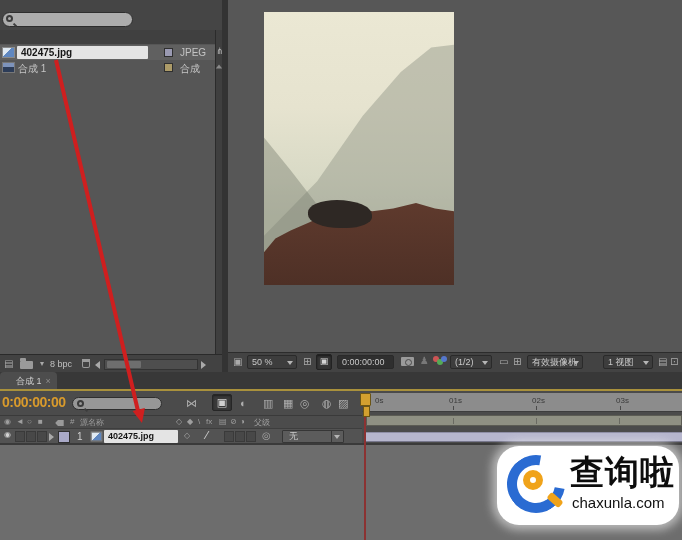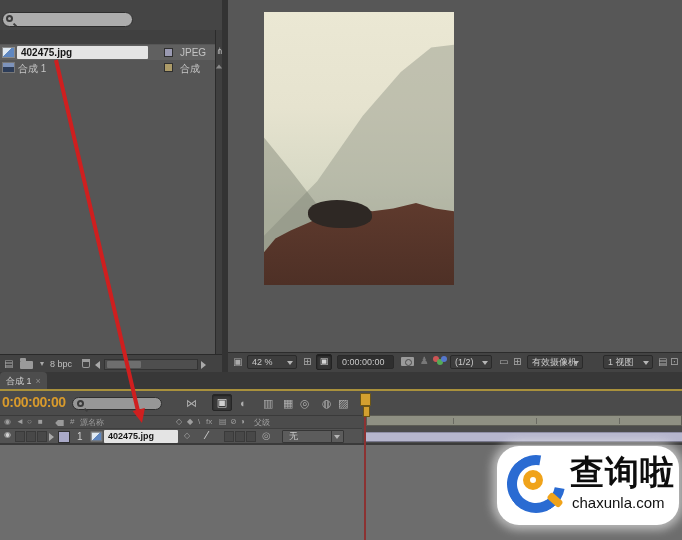--- a/index.html
+++ b/index.html
@@ -62,21 +62,21 @@
   .chip .tri-down { position:absolute; right:3px; top:5px; }
   .chip-dark { background:#2f2f2f; }
   .pressed { background:#353535; border:1px solid #222; box-shadow:inset 0 1px 2px #1a1a1a; }
   .cam { position:absolute; width:13px; height:9px; background:#9a9a9a; border-radius:1px; }
   .cam::after { content:""; position:absolute; left:4px; top:2px; width:5px; height:5px; border:1px solid #4a4a4a; border-radius:50%; }
   .rgba-dots { position:absolute; width:14px; height:12px; }
   .rgba-dots i { position:absolute; width:6px; height:6px; border-radius:50%; }
 
   
   .tabrow { left:0; top:372px; width:682px; height:17px; background:#383838; }
-  .tab { position:absolute; left:0; top:0; height:17px; background:#4d4d4d; border-radius:4px 4px 0 0; padding:3px 6px 0 6px; color:#cfcfcf; font-size:9px; }
+  .tab { position:absolute; left:0; top:0; height:17px; background:#4d4d4d; border-radius:4px 4px 0 0; padding:3px 6px 0 16px; color:#cfcfcf; font-size:9px; }
   .tab .x { color:#8d8d8d; margin-left:4px; font-size:9px; }
   .goldline { left:0; top:389px; width:682px; height:2px; background:#a9913c; }
 
   
   .tl { left:0; top:391px; width:682px; height:52px; background:#4b4b4b; }
   .tl-timecode { position:absolute; left:2px; top:3px; font-size:14px; font-weight:bold; color:#d89a2c; letter-spacing:-.5px; }
   .tl-search { position:absolute; left:72px; top:6px; width:90px; height:13px; background:#979797; border-radius:7px; border:1px solid #2e2e2e; }
   .tl-search .mag { left:4px; top:2px; }
   .tlicon { position:absolute; top:6px; color:#adadad; font-size:11px; line-height:12px; }
   .tl-pressed { position:absolute; left:212px; top:3px; width:20px; height:17px; background:#393939; border:1px solid #262626; border-radius:2px; color:#d0d0d0; font-size:11px; text-align:center; line-height:15px; box-shadow:inset 0 1px 2px #1f1f1f; }
@@ -165,21 +165,21 @@
     <div class="mtn1"></div>
     <div class="mtn2"></div>
     <div class="road"></div>
     <div class="rocks"></div>
     <div class="rock-dark"></div>
   </div>
 
   <div class="abs viewer-bar"></div>
   <span class="gicon" style="left:233px;top:356px">▣</span>
   <div class="chip" style="left:247px;top:355px;width:50px">
-    <span>42 %</span>
+    <span>50 %</span>
     <span class="tri-down"></span>
   </div>
   <span class="gicon" style="left:303px;top:356px">⊞</span>
   <div class="chip pressed" style="left:316px;top:354px;width:16px;height:16px;text-align:center;padding:0">
     <span style="color:#d5d5d5">▣</span>
   </div>
   <div class="chip chip-dark" style="left:337px;top:355px;width:57px">
     <span>0:00:00:00</span>
   </div>
   <span class="cam" style="left:401px;top:357px"></span>
@@ -222,20 +222,29 @@
     <div class="tl-pressed">
       <span>▣</span>
     </div>
     <span class="tlicon" style="left:240px">◐</span>
     <span class="tlicon" style="left:263px">▥</span>
     <span class="tlicon" style="left:283px">▦</span>
     <span class="tlicon" style="left:300px">◎</span>
     <span class="tlicon" style="left:322px">◍</span>
     <span class="tlicon" style="left:338px">▨</span>
 
+    <div class="ruler">
+      <span class="rl" style="left:12px">0s</span>
+      <span class="rl" style="left:86px">01s</span>
+      <span class="rl" style="left:169px">02s</span>
+      <span class="rl" style="left:253px">03s</span>
+      <i class="tick" style="left:90px"></i>
+      <i class="tick" style="left:173px"></i>
+      <i class="tick" style="left:257px"></i>
+    </div>
 
     <div class="tl-head">
       <span style="left:4px">◉</span>
       <span style="left:16px">◄</span>
       <span style="left:27px">○</span>
       <span style="left:38px">■</span>
       <span class="abs tagicon" style="left:54px;top:3px;transform:scale(.8)"></span>
       <span style="left:70px">#</span>
       <span style="left:80px">源名称</span>
       <span style="left:176px">◇</span>

